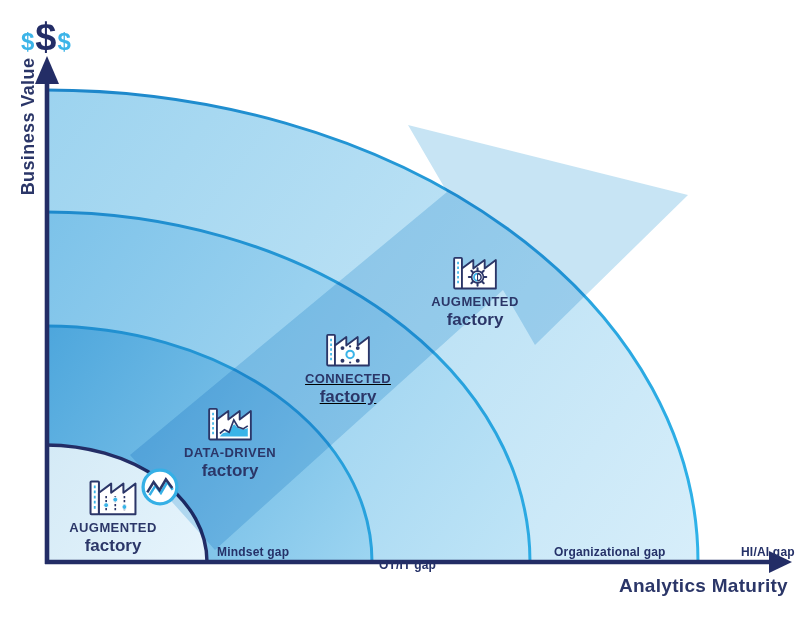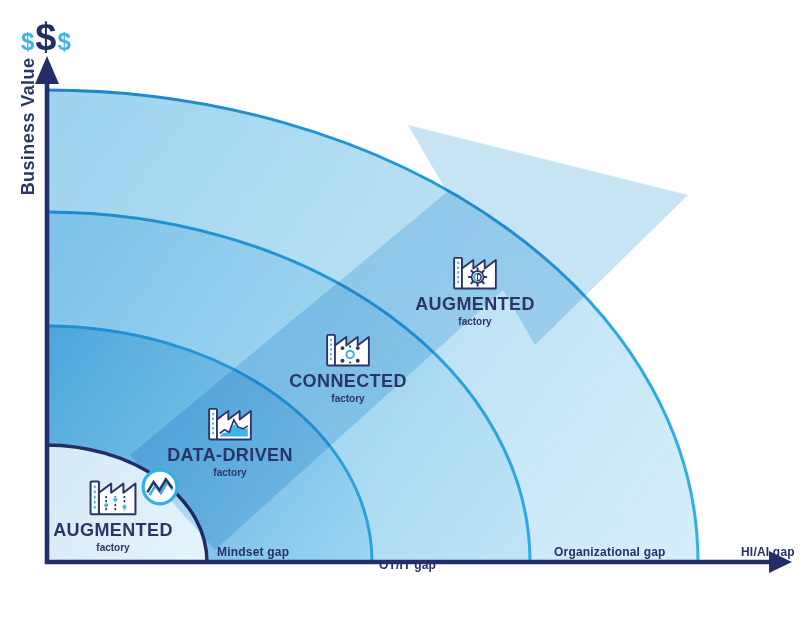--- a/index.html
+++ b/index.html
@@ -12,22 +12,22 @@
   .dollars{left:21px;top:18px;display:flex;align-items:baseline;font-weight:700;line-height:1;}
   .dollar-side{font-size:24px;color:#3cb4e8;}
   .dollar-mid{font-size:38px;color:#232d66;margin:0 1px;}
 
   .y-label{left:-92px;top:116px;width:240px;text-align:center;
            transform:rotate(-90deg);font-size:18px;font-weight:700;color:#2b3668;letter-spacing:.4px;}
   .x-label{left:540px;top:575px;width:248px;text-align:right;
            font-size:19px;font-weight:700;color:#2b3668;letter-spacing:.3px;}
 
   .stage{position:absolute;width:170px;display:flex;flex-direction:column;align-items:center;}
-  .s-name{font-size:18px;font-weight:700;color:#2b3668;letter-spacing:.4px;margin-top:3px;line-height:1.2;}
-  .s-sub{font-size:10px;font-weight:700;color:#2b3668;line-height:1.15;text-align:center;}
+  .s-name{font-size:13px;font-weight:700;color:#2b3668;letter-spacing:.4px;margin-top:3px;line-height:1.2;}
+  .s-sub{font-size:17px;font-weight:700;color:#2b3668;line-height:1.15;text-align:center;}
 
   .gap-label{position:absolute;font-size:12px;font-weight:700;color:#253168;letter-spacing:.2px;white-space:nowrap;}
 
   .wave-badge{left:140px;top:467px;width:40px;height:40px;}
 </style>
 </head>
 <body>
 
 <div class="canvas">
 
@@ -76,20 +76,21 @@
     </g>
   </svg>
 
   <div class="abs dollars">
     <span class="dollar-side">$</span>
     <span class="dollar-mid">$</span>
     <span class="dollar-side">$</span>
   </div>
 
   <div class="abs y-label">Business Value</div>
+  <div class="abs x-label">Analytics Maturity</div>
 
   <div class="stage" style="left:28px;top:475px;">
     <svg width="50" height="42" viewBox="0 0 54 46">
       <rect x="2.4" y="7" width="9.2" height="36" rx="1" fill="#fff" stroke="#2b3668" stroke-width="2.2"></rect>
       <line x1="7" y1="11.5" x2="7" y2="39.5" stroke="#3ab4e8" stroke-width="2" stroke-dasharray="3 2.6"></line>
       <path d="M11.6 43 V19.5 L25 9.5 V19.5 L38.4 9.5 V19.5 L51.6 9.5 V43 Z" fill="#fff" stroke="#2b3668" stroke-width="2.2" stroke-linejoin="round"></path>
       <line x1="19.5" y1="23" x2="19.5" y2="39" stroke="#2b3668" stroke-width="1.8" stroke-dasharray="2.4 2"></line>
       <line x1="29.5" y1="23" x2="29.5" y2="39" stroke="#2b3668" stroke-width="1.8" stroke-dasharray="2.4 2"></line>
       <line x1="39.5" y1="23" x2="39.5" y2="39" stroke="#2b3668" stroke-width="1.8" stroke-dasharray="2.4 2"></line>
       <circle cx="19.5" cy="33" r="2.7" fill="#3ab4e8" stroke="#fff" stroke-width="1"></circle>
@@ -105,21 +106,21 @@
       <rect x="2.4" y="7" width="9.2" height="36" rx="1" fill="#fff" stroke="#2b3668" stroke-width="2.2"></rect>
       <line x1="7" y1="11.5" x2="7" y2="39.5" stroke="#3ab4e8" stroke-width="2" stroke-dasharray="3 2.6"></line>
       <path d="M11.6 43 V19.5 L25 9.5 V19.5 L38.4 9.5 V19.5 L51.6 9.5 V43 Z" fill="#fff" stroke="#2b3668" stroke-width="2.2" stroke-linejoin="round"></path>
       <path d="M15 39.5 C19 33 22.5 36 26 33.5 C29.5 31 30.5 22.5 33.5 26.5 C36.5 30.5 42 32.5 48 29.5 L48 39.5 Z" fill="#3ab4e8"></path>
       <path d="M15 36 L20.5 31.5 L26 34.5 L31.5 20 L36.5 28.5 L42.5 30.5 L48 27" fill="none" stroke="#2b3668" stroke-width="2"></path>
     </svg>
     <div class="s-name">DATA-DRIVEN</div>
     <div class="s-sub">factory</div>
   </div>
 
-  <div class="stage" style="left:263px;top:329px;">
+  <div class="stage" style="left:263px;top:329px;text-decoration:underline;">
     <svg width="46" height="39" viewBox="0 0 54 46">
       <rect x="2.4" y="7" width="9.2" height="36" rx="1" fill="#fff" stroke="#2b3668" stroke-width="2.2"></rect>
       <line x1="7" y1="11.5" x2="7" y2="39.5" stroke="#3ab4e8" stroke-width="2" stroke-dasharray="3 2.6"></line>
       <path d="M11.6 43 V19.5 L25 9.5 V19.5 L38.4 9.5 V19.5 L51.6 9.5 V43 Z" fill="#fff" stroke="#2b3668" stroke-width="2.2" stroke-linejoin="round"></path>
       <circle cx="29.5" cy="30" r="4.4" fill="#fff" stroke="#3ab4e8" stroke-width="2.4"></circle>
       <circle cx="20.5" cy="22.5" r="2.3" fill="#2b3668"></circle>
       <circle cx="38.5" cy="22.5" r="2.3" fill="#2b3668"></circle>
       <circle cx="20.5" cy="37.5" r="2.3" fill="#2b3668"></circle>
       <circle cx="38.5" cy="37.5" r="2.3" fill="#2b3668"></circle>
       <circle cx="29.5" cy="20.5" r="1.3" fill="#2b3668"></circle>

